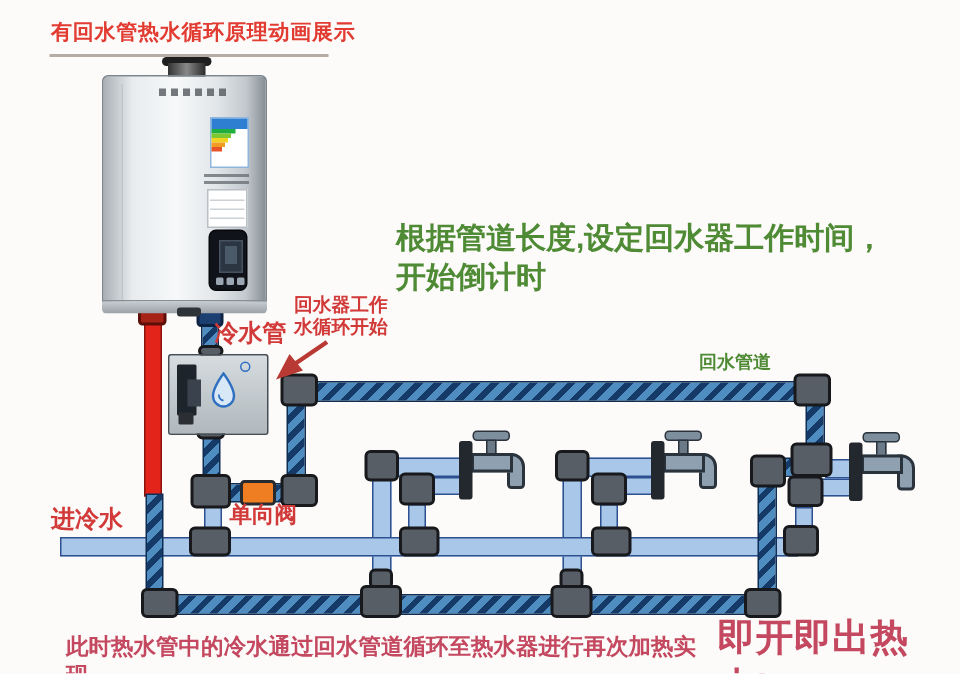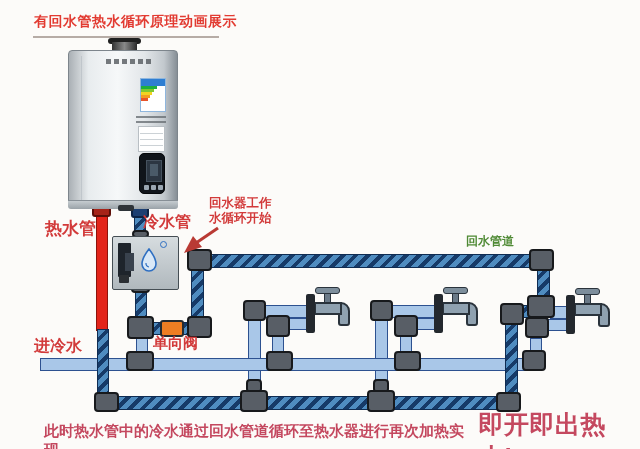--- a/index.html
+++ b/index.html
@@ -9,21 +9,21 @@
   }
   .abs{position:absolute;}
   .preline{white-space:pre-line;}
   
   .title{left:34px;top:13px;font-size:14px;font-weight:bold;color:var(--title-red);letter-spacing:.5px;z-index:9;}
   .title-underline{left:33px;top:36px;width:186px;height:2px;background:#b6aca6;z-index:9;}
   .instruction{left:264px;top:146px;font-size:20px;line-height:26px;font-weight:bold;color:var(--instruction-green);z-index:9;}
   .lbl{font-weight:bold;color:var(--label-red);z-index:9;}
   .lbl-hot{left:45px;top:217px;font-size:17px;}
   .lbl-cold{left:143px;top:212px;font-size:16px;}
-  .lbl-device{left:209px;top:196px;font-size:12.5px;line-height:14.5px;}
+  .lbl-device{left:196px;top:196px;font-size:12.5px;line-height:14.5px;}
   .lbl-return{left:466px;top:233px;font-size:12px;font-weight:bold;color:var(--instruction-green);z-index:9;}
   .lbl-inlet{left:34px;top:336px;font-size:16px;}
   .lbl-valve{left:153px;top:334px;font-size:15px;}
   .caption-row{left:44px;top:408px;display:flex;align-items:center;z-index:9;}
   .caption-body{font-size:15px;font-weight:bold;color:var(--caption-red);}
   .caption-big{font-size:25px;font-weight:bold;color:var(--caption-red);letter-spacing:.5px;}
   
   .pp{background:var(--pipe-plain);border:1.5px solid var(--pipe-plain-border);box-sizing:border-box;z-index:3;}
   .pp-behind{z-index:1;}
   .pp-main{z-index:2;}
@@ -78,20 +78,22 @@
   .arrow-svg{left:0;top:0;width:640px;height:449px;z-index:8;pointer-events:none;}
 </style>
 </head>
 <body>
 
 <div class="canvas">
 
   <div class="abs title">有回水管热水循环原理动画展示</div>
   <div class="abs title-underline"></div>
 
+  <div class="abs instruction preline">根据管道长度,设定回水器工作时间，
+开始倒计时</div>
 
   <div class="abs heater">
     <div class="h-flue-rim"></div>
     <div class="h-flue"></div>
     <div class="h-body"></div>
     <div class="h-seam"></div>
     <div class="h-brand"></div>
     <div class="h-label">
       <div class="h-label-head"></div>
       <div class="h-bar" style="top:9px;width:16px;background:#1faf3f;"></div>
@@ -114,21 +116,20 @@
       <div class="h-btn abs" style="left:11px;"></div>
       <div class="h-btn abs" style="left:18px;"></div>
     </div>
     <div class="h-bottom"></div>
     <div class="h-nub"></div>
   </div>
 
   <div class="abs conn-red" style="left:92px;top:205px;width:19px;height:12px;"></div>
   <div class="abs conn-blue" style="left:131px;top:204px;width:18px;height:14px;"></div>
 
-  <div class="abs lbl lbl-hot">热水管</div>
   <div class="abs lbl lbl-cold">冷水管</div>
 
   <div class="abs pred" style="left:96px;top:210px;width:12px;height:121px;"></div>
   <div class="abs ps" style="left:97px;top:329px;width:12px;height:69px;"></div>
 
   <div class="abs ps" style="left:134px;top:217px;width:12px;height:23px;"></div>
 
   <div class="abs jt" style="left:132px;top:230px;width:17px;height:8px;"></div>
   <div class="abs device">
     <div class="d-display">

